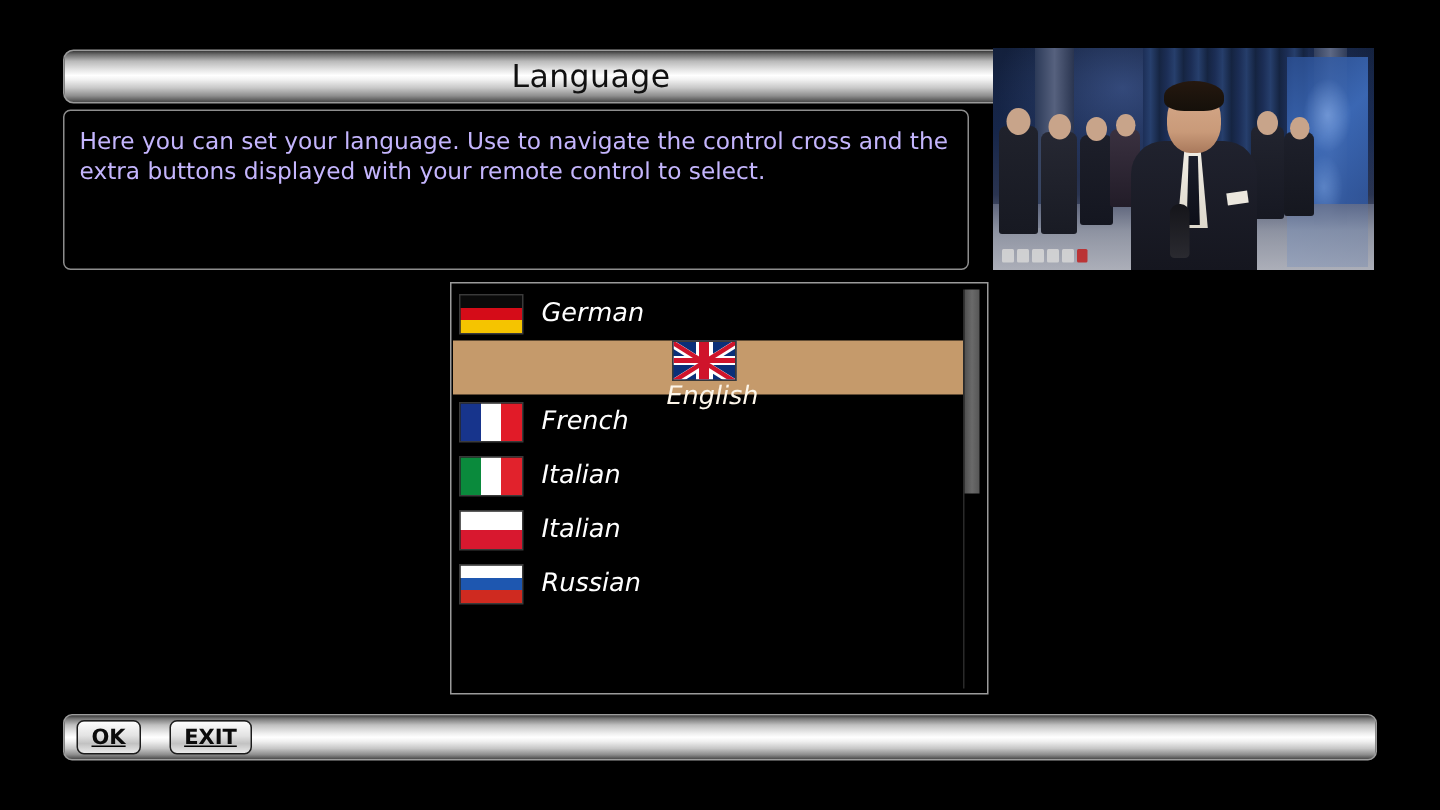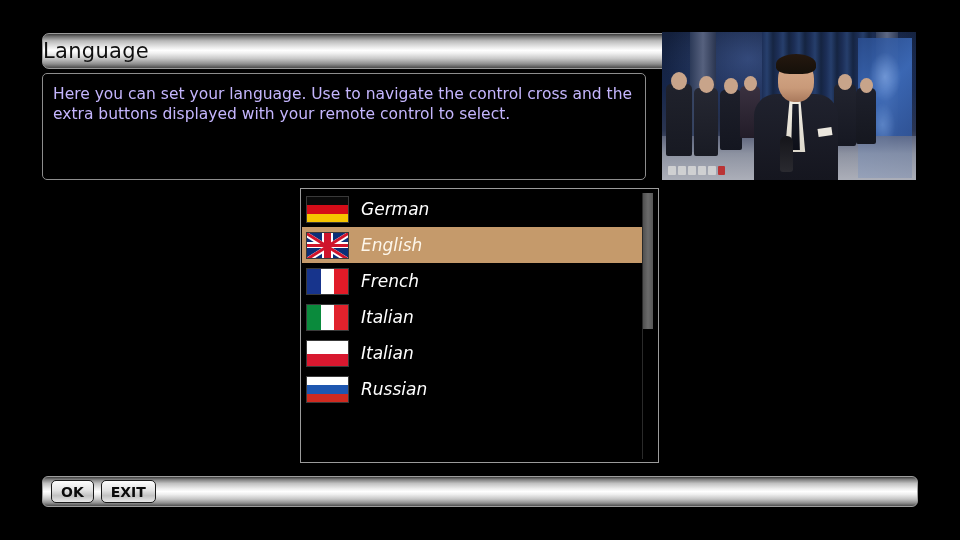--- a/index.html
+++ b/index.html
@@ -11,21 +11,21 @@
   #screen { position:relative; width:960px; height:540px; background:#000; }
 
   
   #title-bar {
     position:absolute; left:42px; top:33px; width:704px; height:36px;
     border-radius:7px;
     background:linear-gradient(to bottom,
       #3a3a3a 0%, #6e6e6e 7%, #b9b9b9 20%, #e8e8e8 38%,
       #ffffff 48%, #f2f2f2 56%, #c9c9c9 72%, #8e8e8e 88%, #4a4a4a 100%);
     border:1px solid #9a9a9a;
-    display:flex; align-items:center; 
+    display:flex; align-items:center; justify-content:center;
   }
   #title-text {
     font-size:21px; color:#111; letter-spacing:.3px;
     font-family:"DejaVu Sans", sans-serif;
   }
 
   
   #desc-panel {
     position:absolute; left:42px; top:73px; width:604px; height:107px;
     background:#000; border:1px solid #8d8d8d; border-radius:5px;
@@ -129,21 +129,21 @@
   
   #list-panel {
     position:absolute; left:300px; top:188px; width:359px; height:275px;
     background:#000; border:1px solid #9b9b9b;font-style:italic;
   }
   #list-rows { position:absolute; left:1px; top:2px; width:342px; }
   .lang-row {
     display:flex; align-items:center; height:36px; padding-left:4px;
     color:#fff;
   }
-  .lang-row.selected { background:#c59a6b; }
+  .lang-row.selected { background:#c59a6b;flex-direction:column; }
   .lang-row.selected .lang-label { color:#fdf6ea; }
   .flag {
     width:43px; height:27px; flex:none; margin-right:12px;
     border:1px solid #3a3a3a; position:relative; overflow:hidden;
   }
   .lang-label {
     font-size:17px; color:#fff;
     font-family:"DejaVu Sans", sans-serif;
   }
   
@@ -194,21 +194,21 @@
   }
 
   
   #bottom-bar {
     position:absolute; left:42px; top:476px; width:876px; height:31px;
     border-radius:6px;
     background:linear-gradient(to bottom,
       #3c3c3c 0%, #7b7b7b 8%, #c0c0c0 22%, #ececec 40%,
       #ffffff 50%, #efefef 60%, #c6c6c6 76%, #8d8d8d 90%, #4d4d4d 100%);
     border:1px solid #9d9d9d;
-    display:flex; align-items:center; padding-left:8px; gap:7px;
+    display:flex; align-items:center; padding-left:8px; gap:19px;text-decoration:underline;
   }
   .bar-btn {
     height:23px; min-width:42px; padding:0 9px;
     border-radius:5px; border:1px solid #1c1c1c;
     background:linear-gradient(to bottom,#fdfdfd 0%,#e3e3e3 45%,#c2c2c2 70%,#e9e9e9 100%);
     display:flex; align-items:center; justify-content:center;
     font-size:14px; color:#0b0b0b; font-weight:bold;
     font-family:"DejaVu Sans", sans-serif;
   }
 </style>

